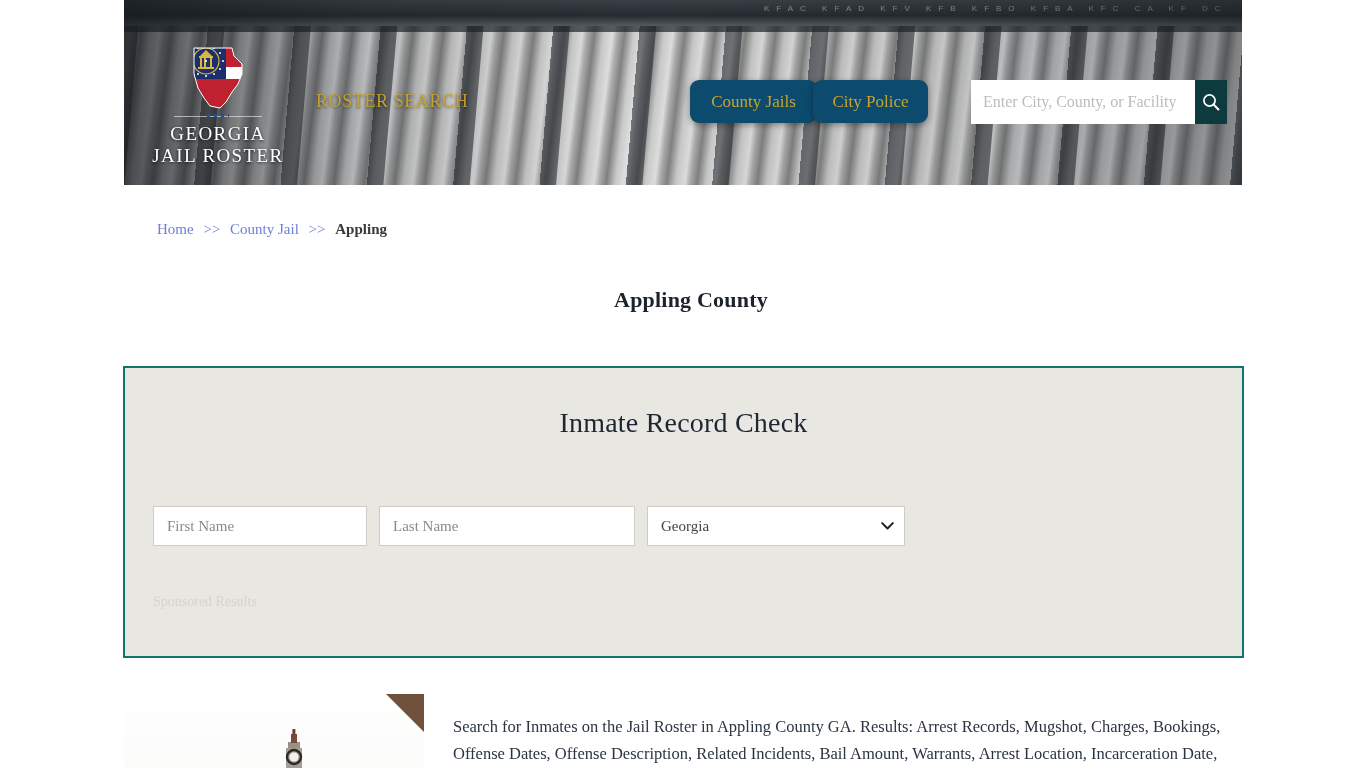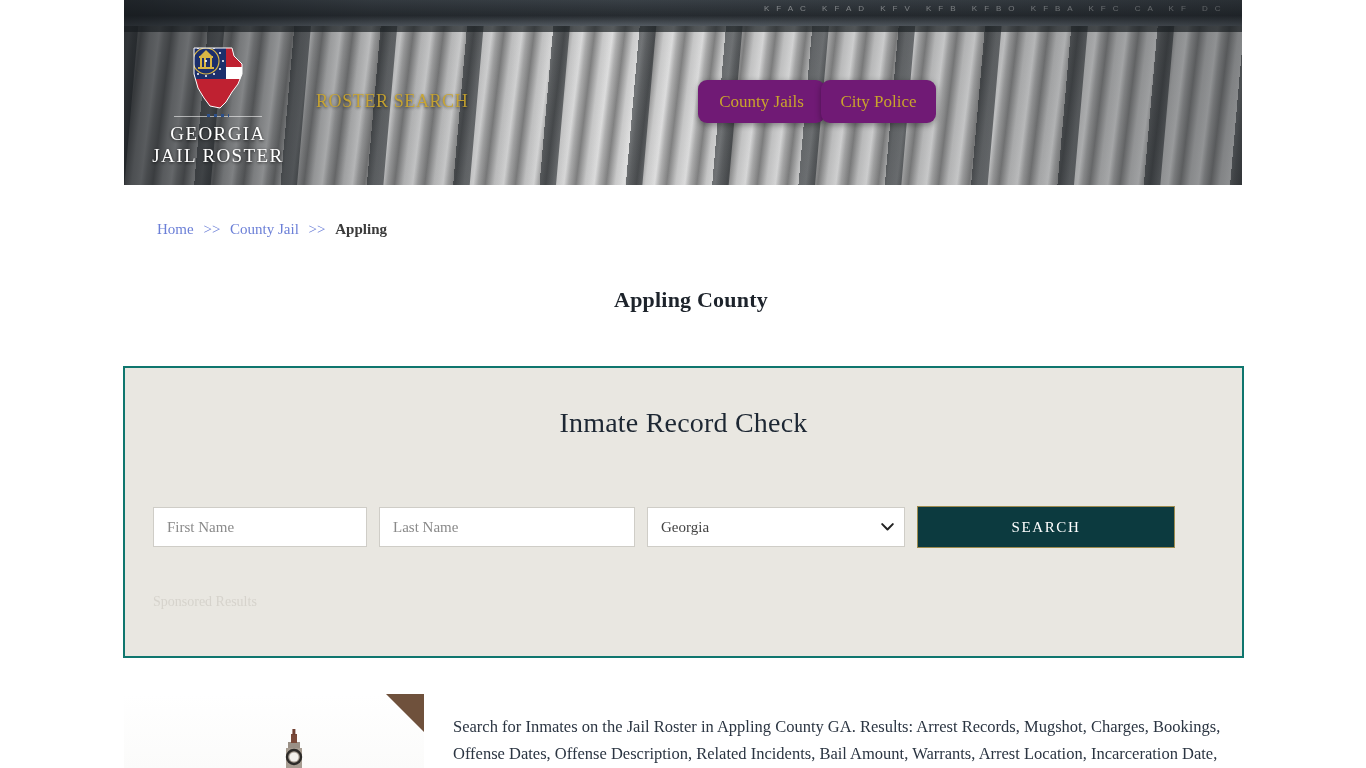--- a/index.html
+++ b/index.html
@@ -82,27 +82,26 @@
   .roster-search-title {
     position:absolute; left: 316px; top: 91px; z-index: 4;
     color: #c9a42c; font-size: 18px; letter-spacing: .6px;
     text-shadow: 0 1px 3px rgba(0,0,0,.6);
     opacity: .92;
   }
 
   
   .nav-btn {
     position:absolute; z-index:5; top: 80px; height: 43px;
-    background: #701a75; border: none; cursor: pointer;
+    background: #0c4a6e; border: none; cursor: pointer;
     color: #c9a42c; font-size: 17px;
     font-family: "Liberation Serif", serif;
     border-radius: 9px;
     display:flex; align-items:center; justify-content:center;
     box-shadow: 0 2px 6px rgba(0,0,0,.35);
-    margin-left: 8px;
   }
   .nav-btn.county { left: 690px; width: 127px; }
   .nav-btn.city   { left: 813px; width: 115px; }
 
   
   .hdr-search {
     position:absolute; z-index:5; left: 971px; top: 80px;
     width: 251px; height: 44px; display:flex;
   }
   .hdr-search input {
@@ -257,20 +256,29 @@
       <div>GEORGIA</div>
       <div>JAIL ROSTER</div>
     </div>
   </div>
 
   <div class="roster-search-title">ROSTER SEARCH</div>
 
   <button class="nav-btn county">County Jails</button>
   <button class="nav-btn city">City Police</button>
 
+  <div class="hdr-search">
+    <input type="text" placeholder="Enter City, County, or Facility" style="">
+    <button class="go">
+      <svg width="20" height="20" viewBox="0 0 20 20">
+        <circle cx="8.5" cy="8.5" r="5.6" fill="none" stroke="#ffffff" stroke-width="1.7"></circle>
+        <line x1="12.6" y1="12.6" x2="17.4" y2="17.4" stroke="#ffffff" stroke-width="2.1" stroke-linecap="round"></line>
+      </svg>
+    </button>
+  </div>
 
   <nav class="breadcrumb">
     <a href="#">Home</a>
     <span class="sep">&gt;&gt;</span>
     <a href="#">County Jail</a>
     <span class="sep">&gt;&gt;</span>
     <span class="current">Appling</span>
   </nav>
 
   <h1 class="page-title">Appling County</h1>
@@ -280,21 +288,20 @@
 
     <div class="form-row">
       <input class="fld first" type="text" placeholder="First Name" style="">
       <input class="fld last" type="text" placeholder="Last Name" style="">
       <div class="sel-wrap">
         <select class="fld" id="state-select"><option value="Georgia">Georgia</option><option value="Alabama">Alabama</option><option value="Florida">Florida</option><option value="South Carolina">South Carolina</option><option value="Tennessee">Tennessee</option><option value="North Carolina">North Carolina</option></select>
         <svg class="sel-chev" width="13" height="9" viewBox="0 0 13 9">
           <path d="M1.2 1.6 L6.5 7 L11.8 1.6" fill="none" stroke="#222" stroke-width="2" stroke-linecap="round" stroke-linejoin="round"></path>
         </svg>
       </div>
-      <button class="search-btn">SEARCH</button>
     </div>
 
     <div class="sponsored">Sponsored Results</div>
   </section>
 
   <div class="thumb">
     <div class="thumb-sky"></div>
     <svg class="thumb-tower" viewBox="0 0 36 42">
       <rect x="12" y="16" width="12" height="26" fill="#9a9086"></rect>
       <rect x="10" y="22" width="16" height="20" fill="#a79d92"></rect>

